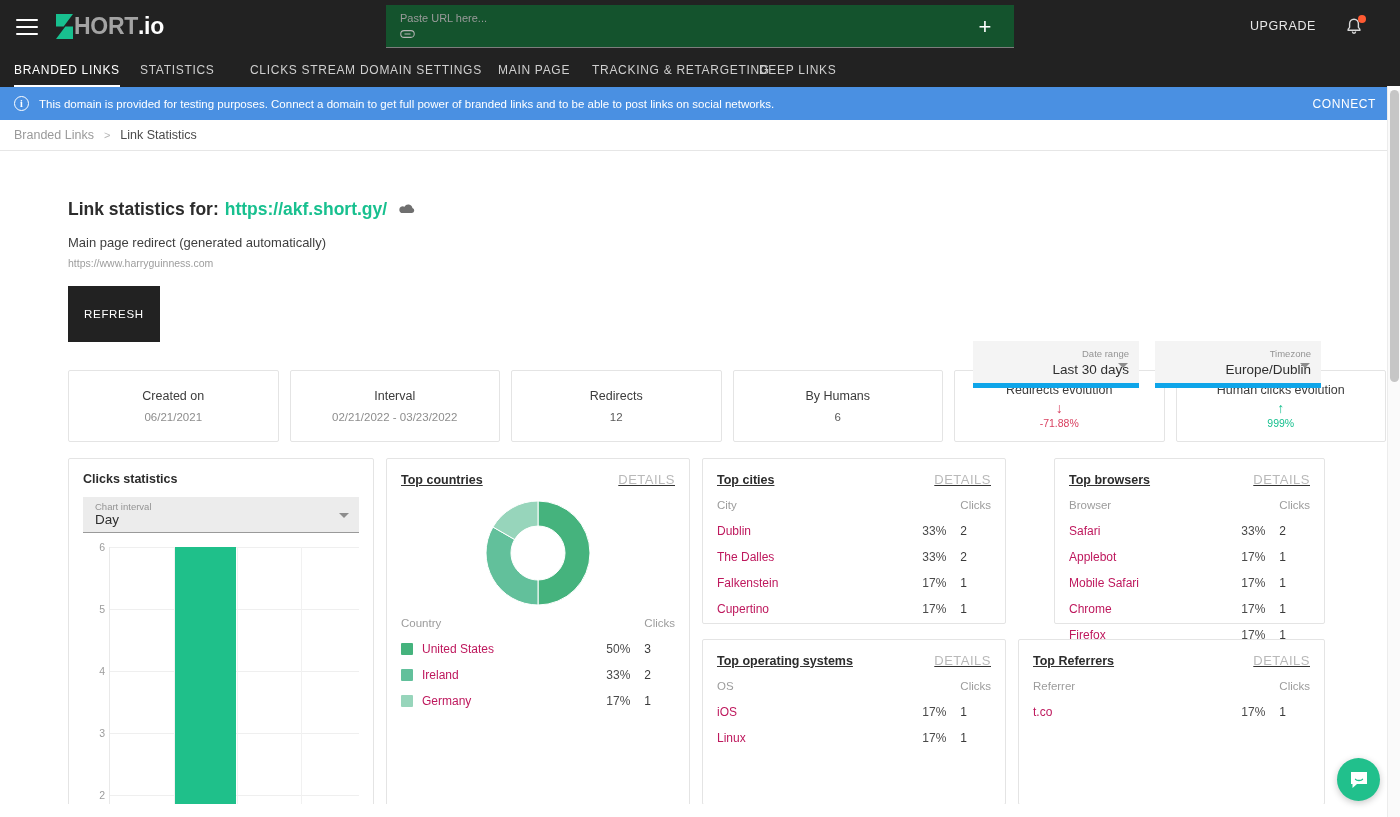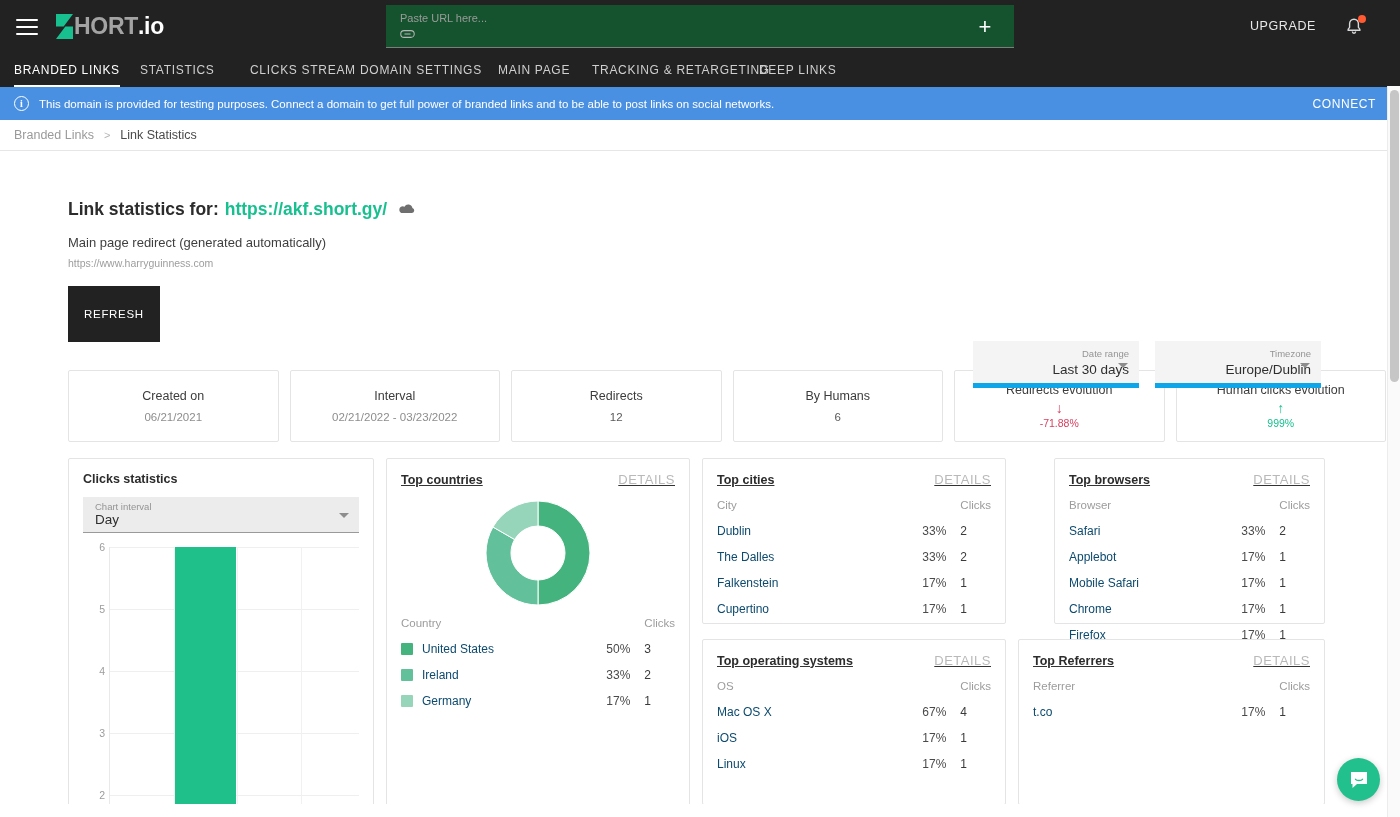--- a/index.html
+++ b/index.html
@@ -175,21 +175,21 @@
   .panel-title { font-size: 12.5px; font-weight: bold; color: #2c2c2c; }
   .details-link {
     font-size: 13px; letter-spacing: 0.5px; color: #b9b9b9; cursor: pointer;
   }
   table.data { width: 100%; border-collapse: collapse; margin-top: 9px; }
   table.data th {
     font-size: 11.5px; font-weight: normal; color: #9c9c9c; text-align: left;
     padding: 3px 0 7px 0;
   }
   table.data td {
-    font-size: 12px; color: #0c4a6e; padding: 6px 0;
+    font-size: 12px; color: #be185d; padding: 6px 0;
   }
   table.data td.pct { text-align: right; color: #4a4a4a; padding-right: 14px; width: 54px;}
   table.data td.clicks { text-align: left; width: 26px; color: #3a3a3a; }
   table.data th.pct-h { text-align: right; padding-right: 0px; }
   table.data th.clicks-h { text-align: left; width: 26px; }
 
   
   .chart-panel { padding-bottom: 0; height: 402px; overflow: hidden; }
   .chart-select {
     margin-top: 11px; height: 36px; background: #ececec; border-bottom: 1px solid #9a9a9a;
@@ -498,25 +498,20 @@
           <table class="data" id="os-table">
               <thead>
                 <tr>
                   <th>OS</th>
                   <th class="pct-h"></th>
                   <th class="clicks-h">Clicks</th>
                 </tr>
               </thead>
               <tbody>
                 <tr>
-                  <td>Mac OS X</td>
-                  <td class="pct">67%</td>
-                  <td class="clicks">4</td>
-                </tr>
-                <tr>
                   <td>iOS</td>
                   <td class="pct">17%</td>
                   <td class="clicks">1</td>
                 </tr>
                 <tr>
                   <td>Linux</td>
                   <td class="pct">17%</td>
                   <td class="clicks">1</td>
                 </tr>
               </tbody>

